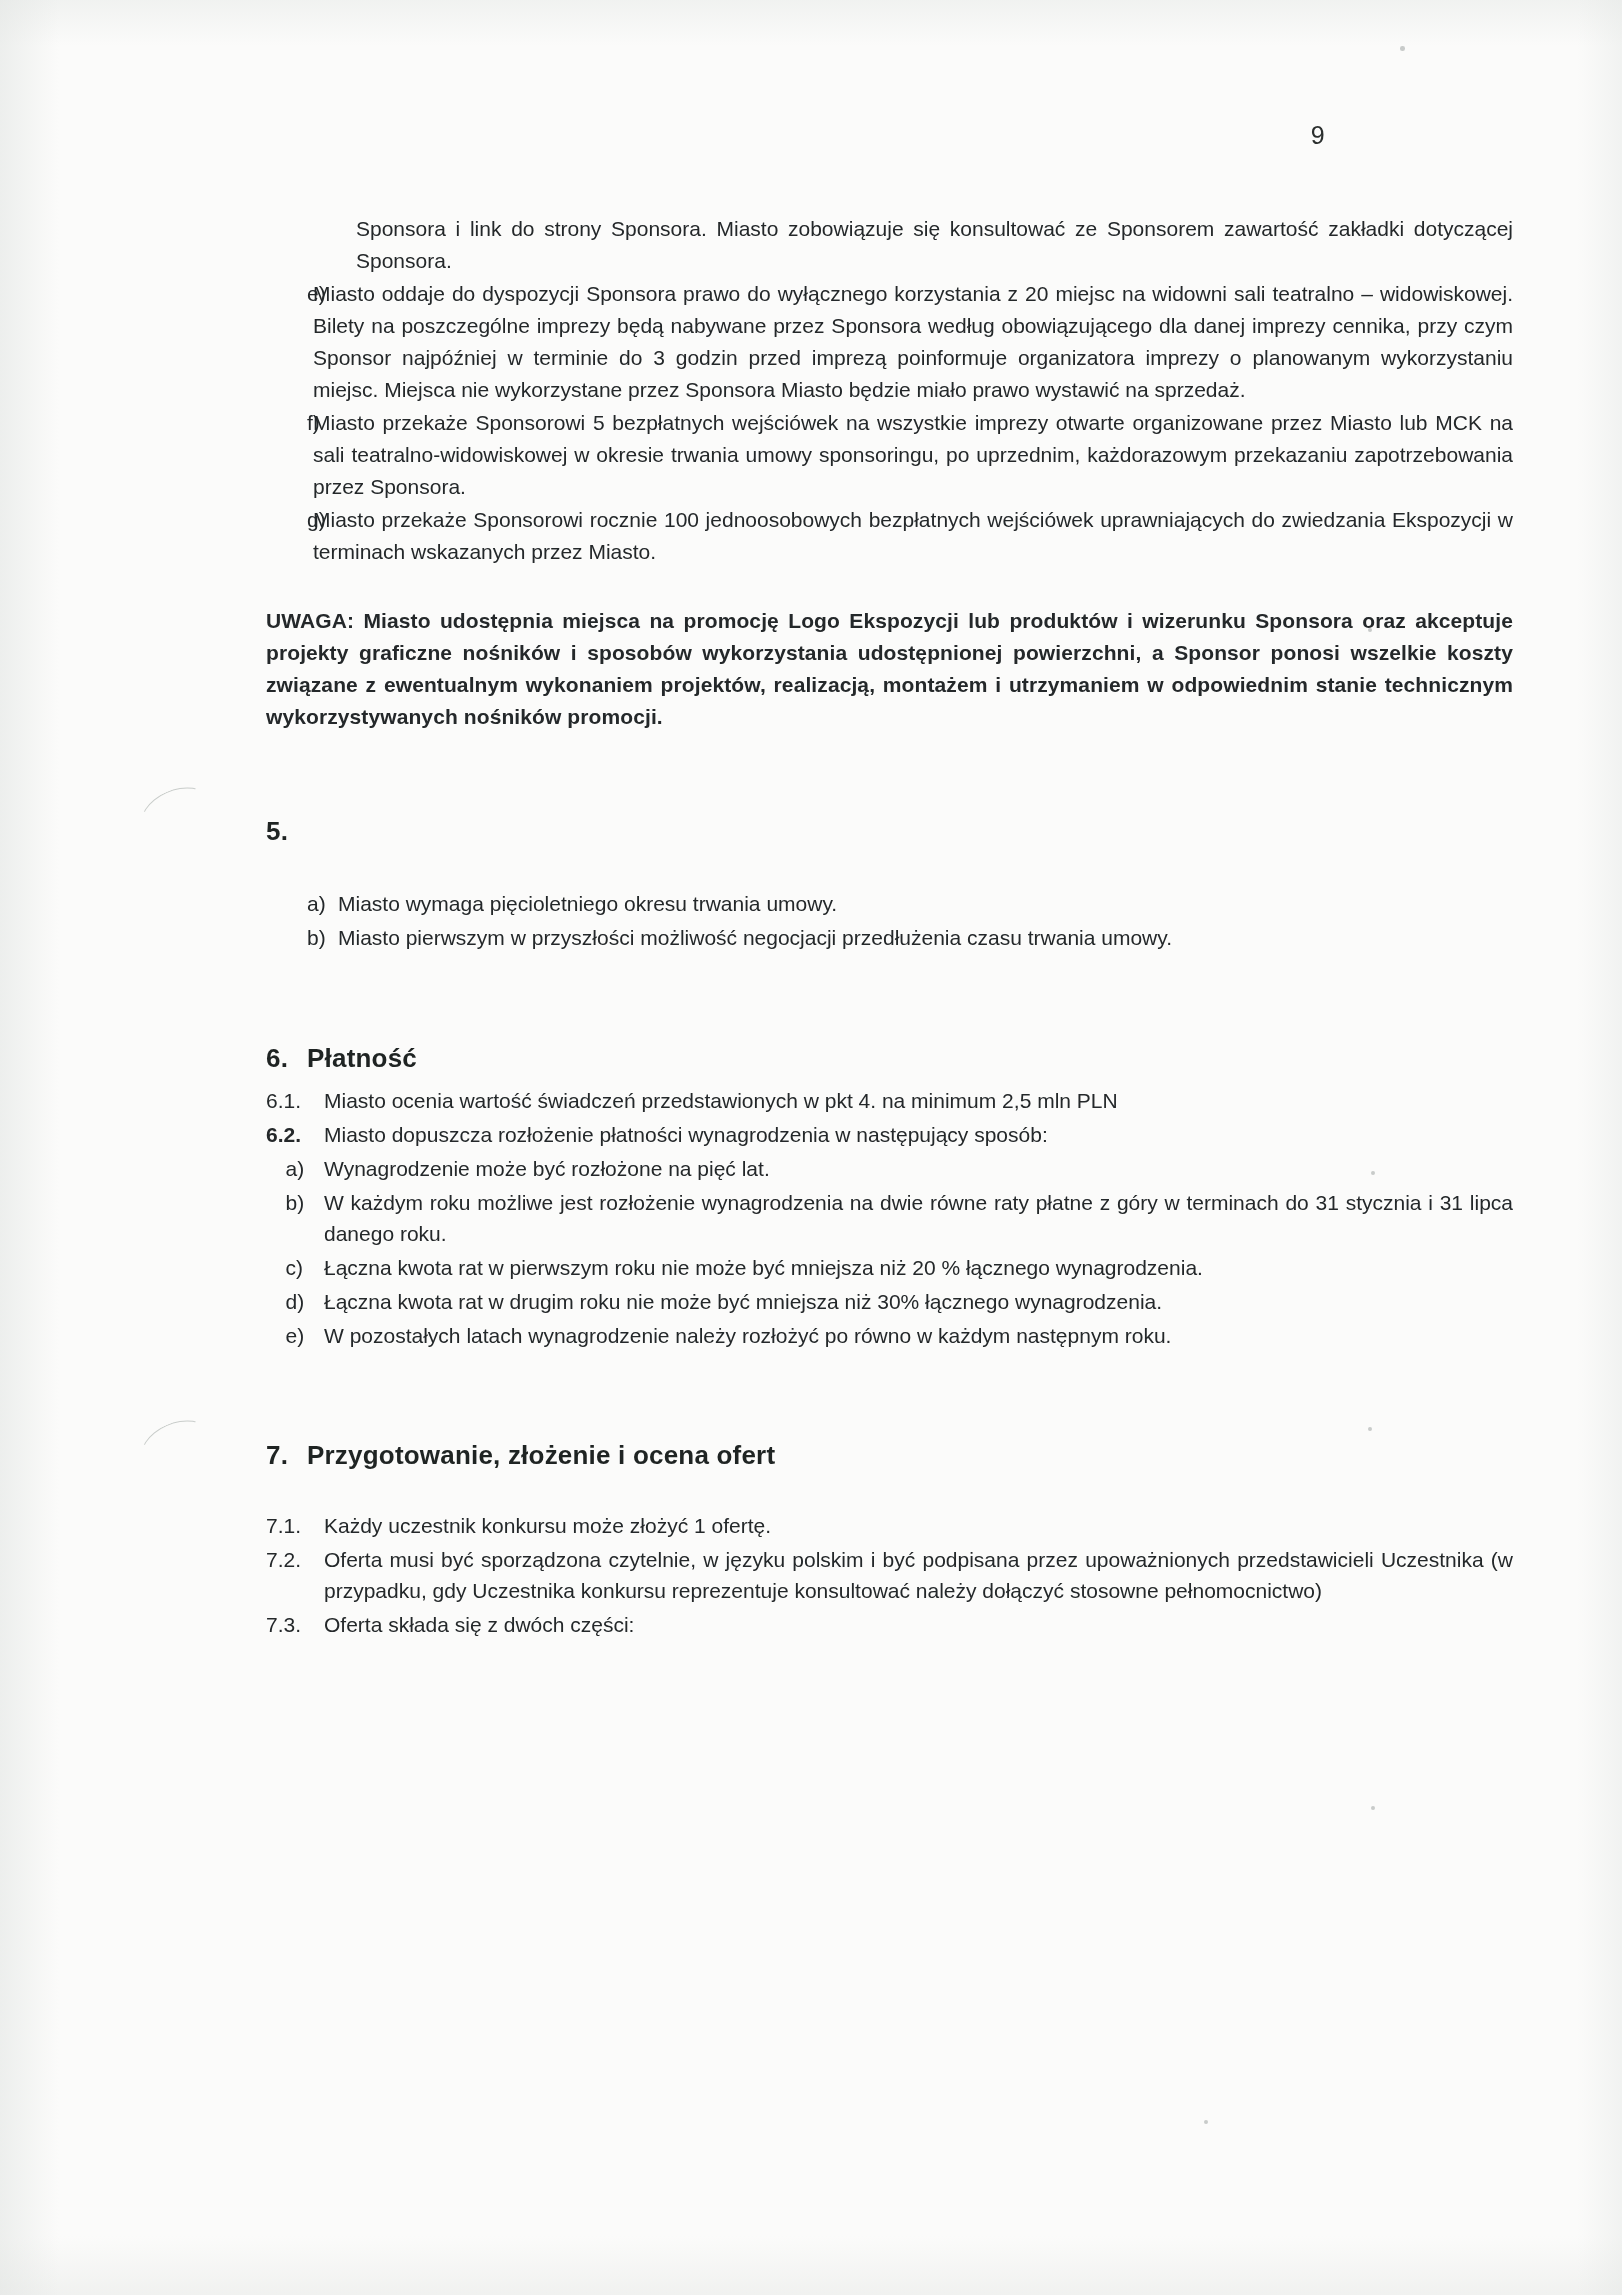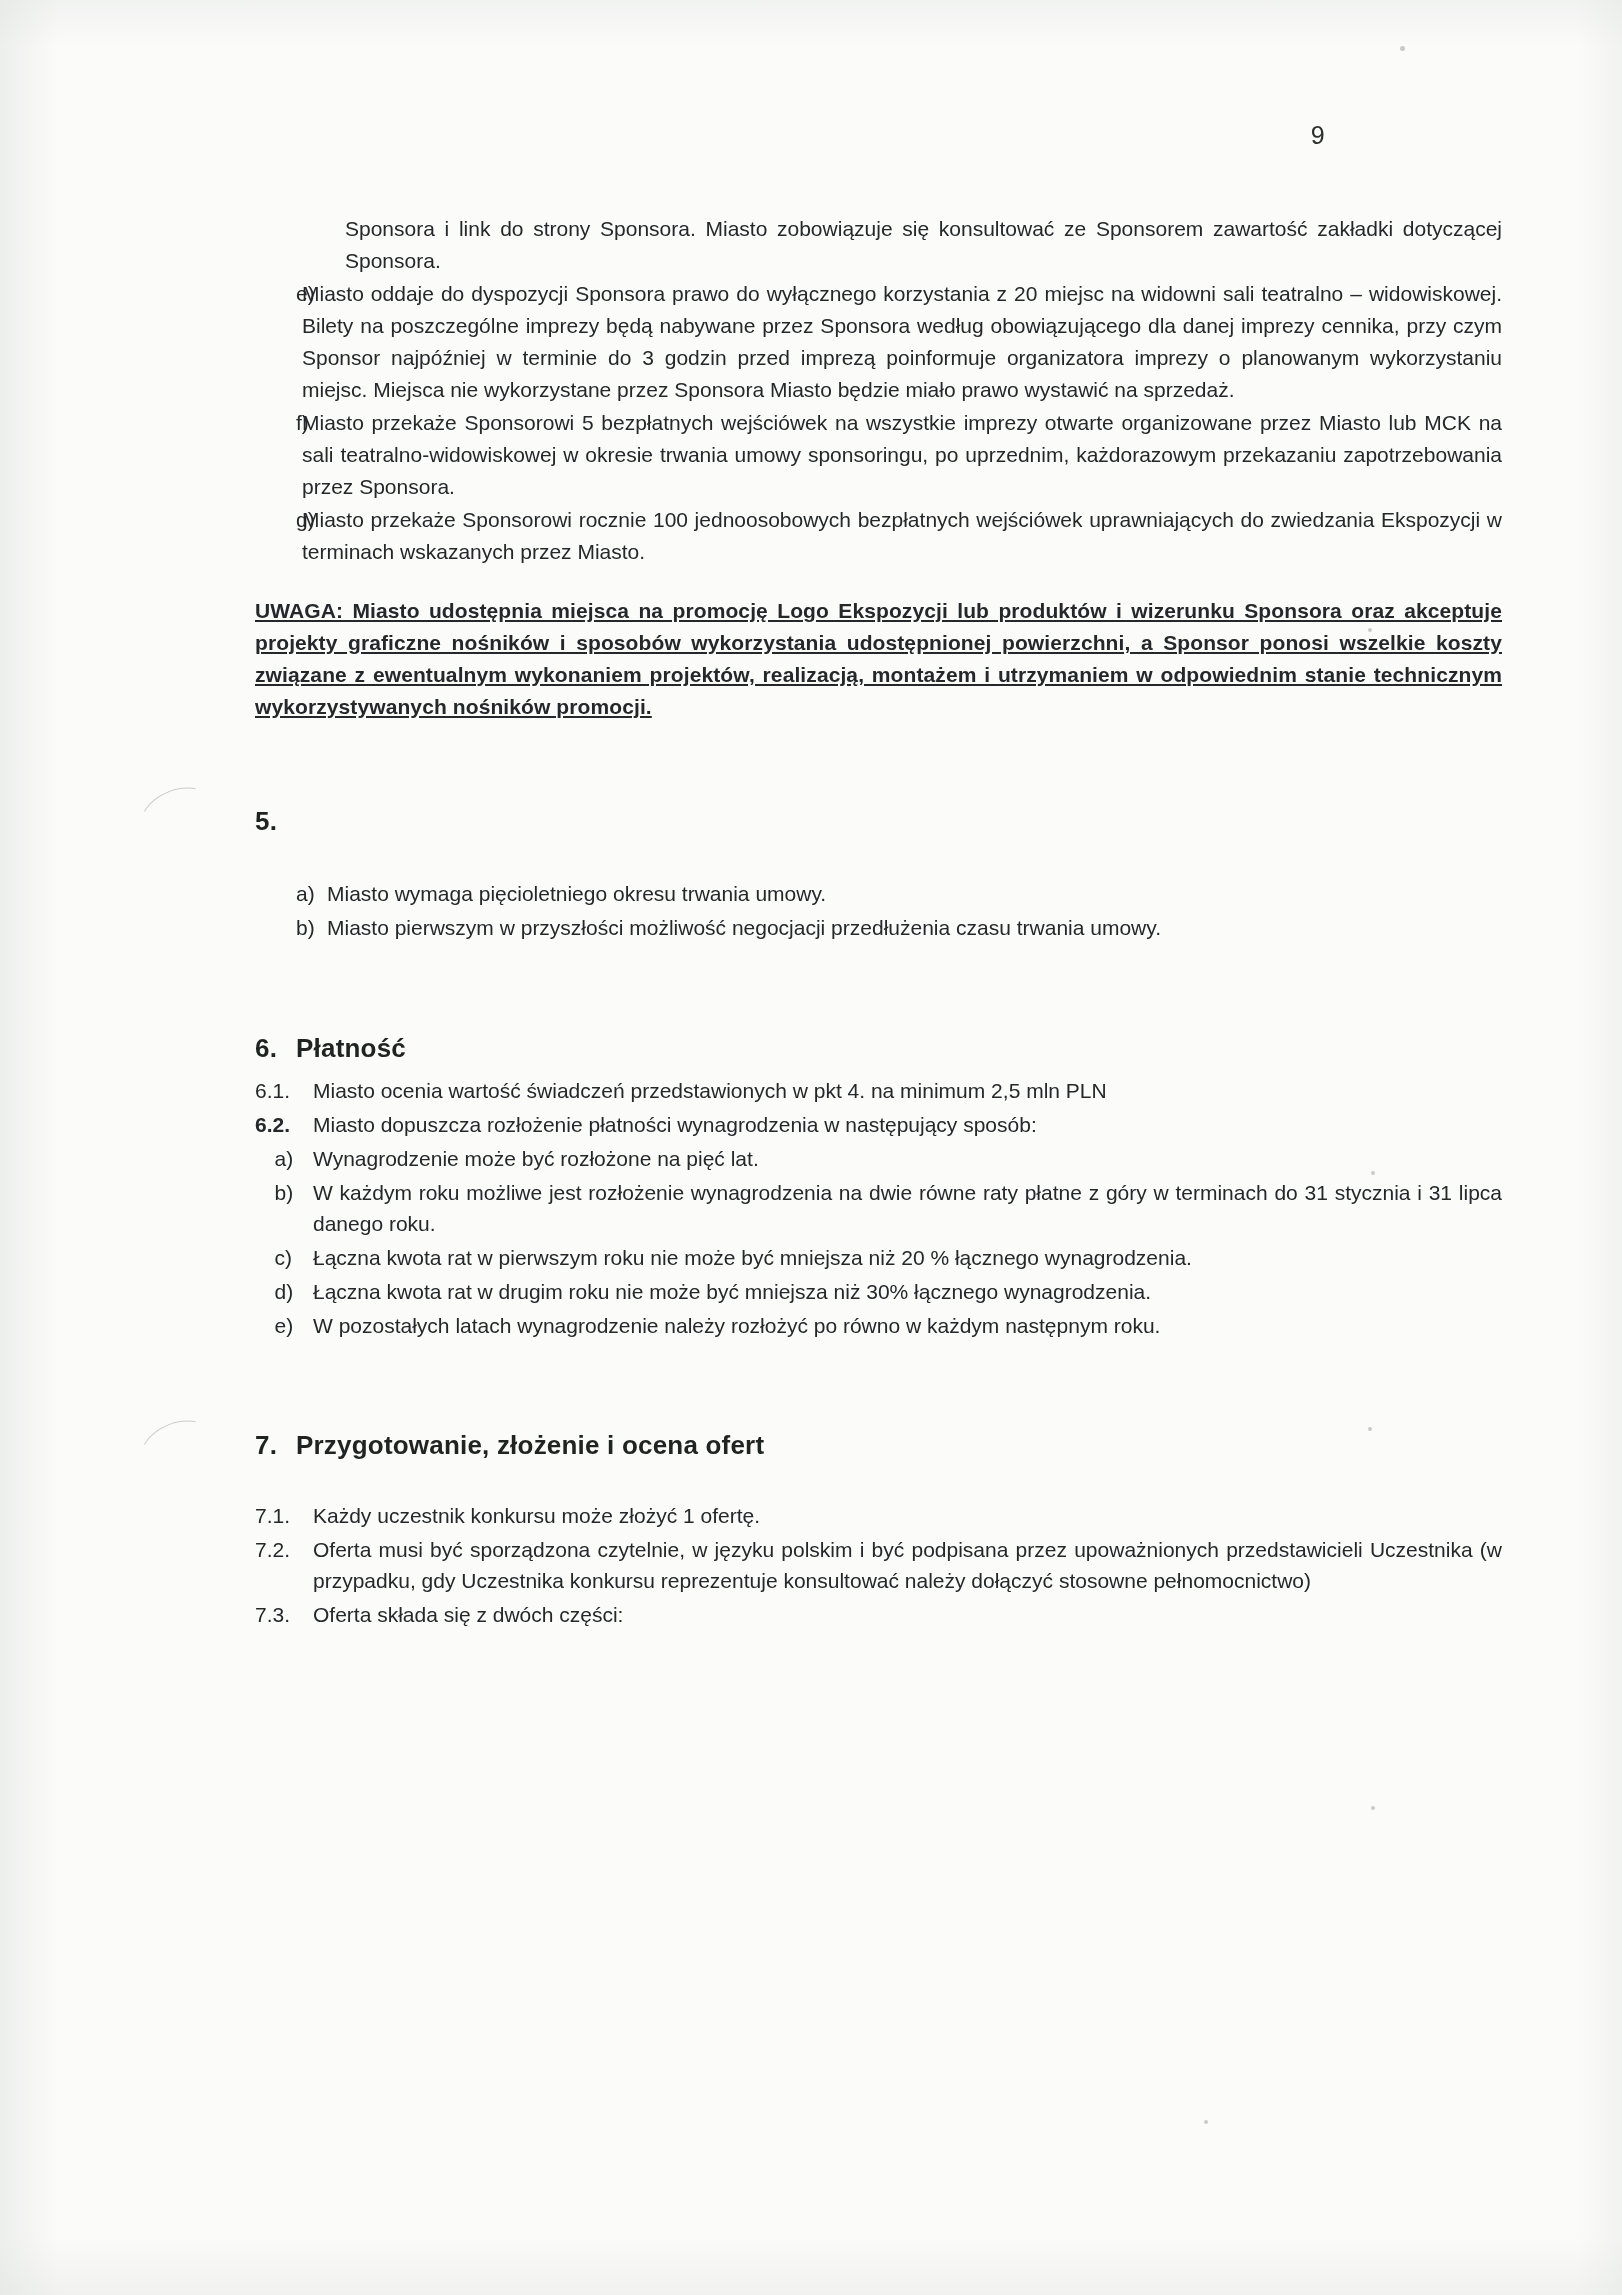--- a/index.html
+++ b/index.html
@@ -39,21 +39,21 @@
   .page-number {
     position: absolute;
     right: 298px;
     top: 121px;
     font-size: 25px;
     color: #2b2f2e;
     letter-spacing: 0.3px;
   }
   .body-block {
     position: absolute;
-    left: 255px;
+    left: 266px;
     top: 213px;
     width: 1247px;
     color: #24282a;
     font-size: 21px;
     line-height: 1.52;
   }
   p { margin: 0; }
 
   .para-cont {
     margin-left: 90px;
@@ -69,25 +69,24 @@
     flex: 0 0 47px;
     padding-left: 41px;
     box-sizing: border-box;
   }
   .li .txt {
     flex: 1 1 auto;
     text-align: justify;
   }
 
   .uwaga {
-    margin-top: 27px;
+    margin-top: 37px;
     font-weight: bold;
     text-align: justify;
     letter-spacing: 0.1px;
-    text-decoration: underline;
   }
 
   h2.section {
     font-size: 26px;
     font-weight: bold;
     color: #1f2423;
     margin: 0;
     letter-spacing: 0.2px;
     display: flex;
   }

